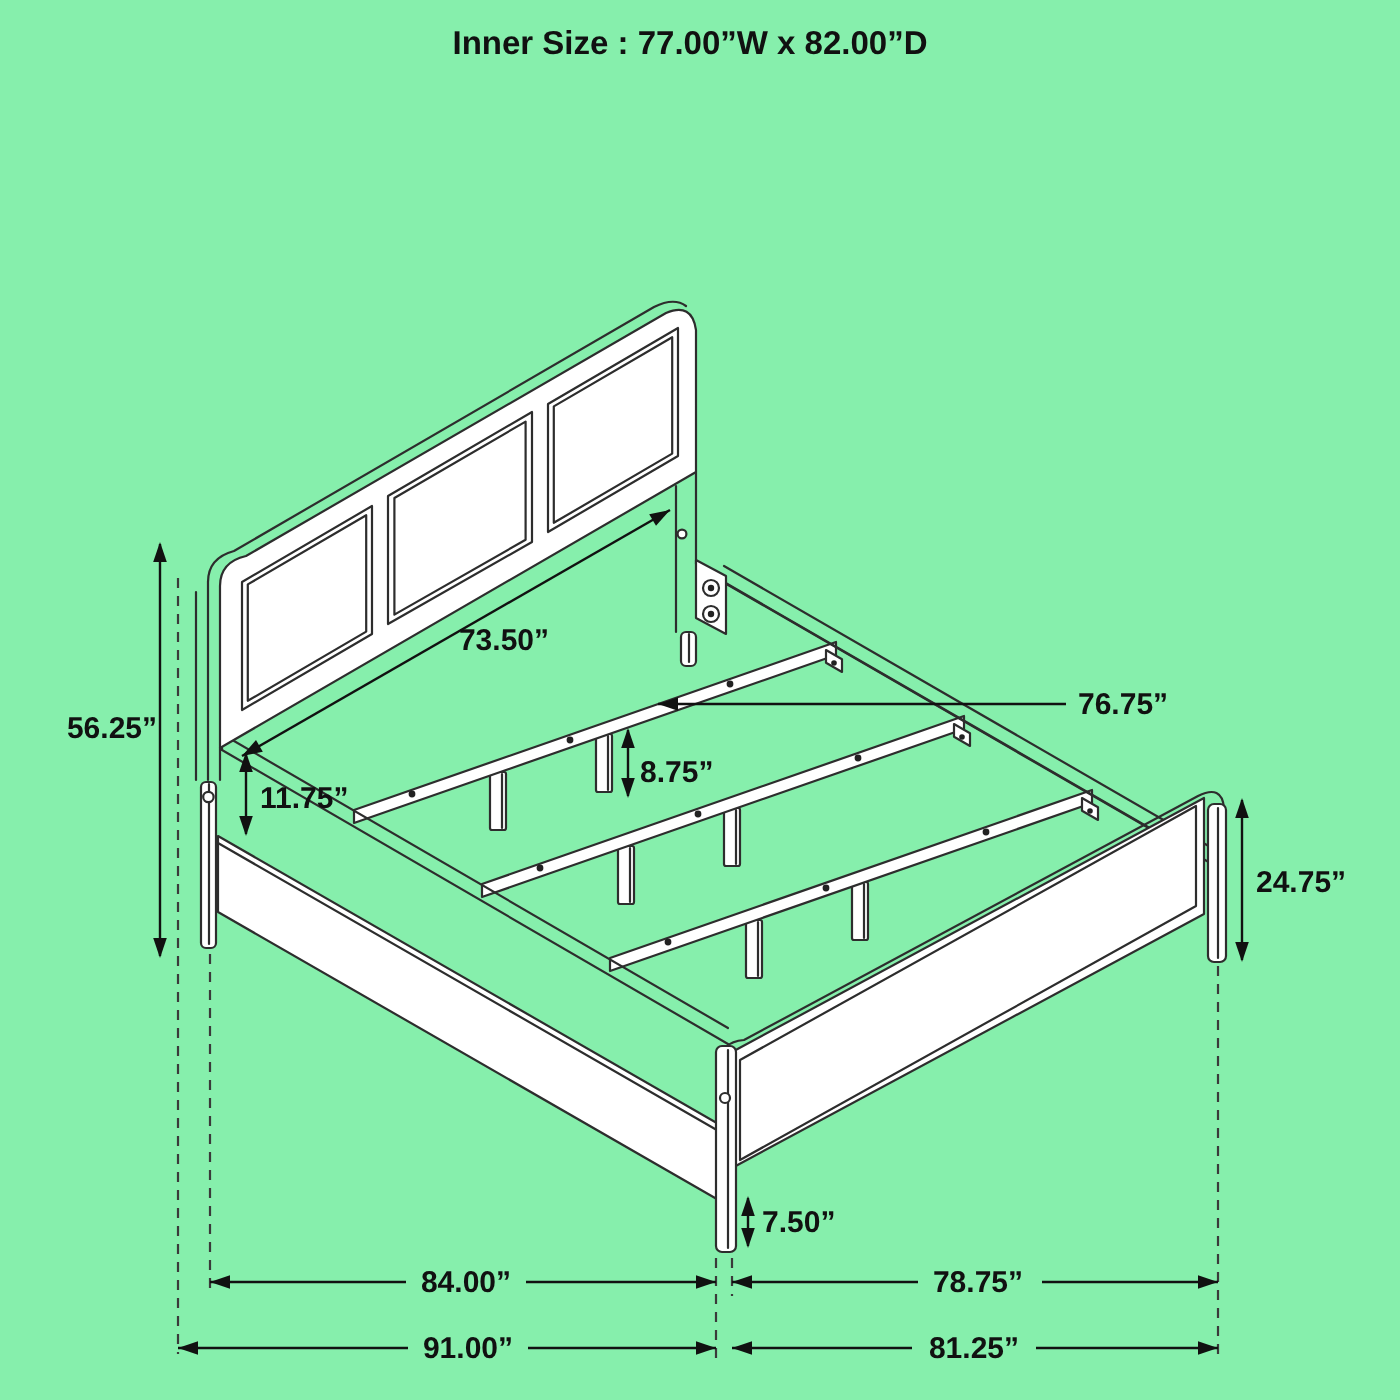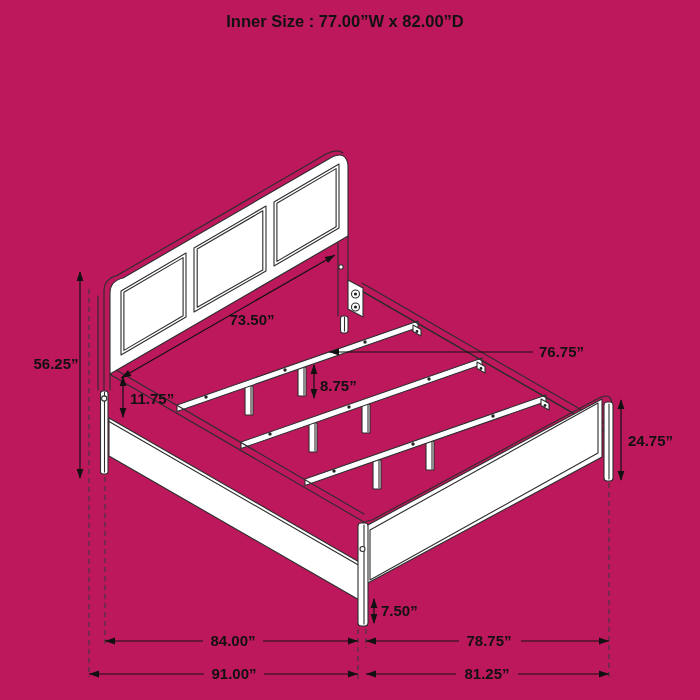--- a/index.html
+++ b/index.html
@@ -1,16 +1,16 @@
 <!DOCTYPE html>
 <html><head>
 <meta charset="utf-8">
 <style>
   html,body{margin:0;padding:0;background:#fff;}
-  .page{position:relative;width:700px;height:700px;background:#be185d;overflow:hidden;
+  .page{position:relative;width:700px;height:700px;background:#86efac;overflow:hidden;
         font-family:"Liberation Sans", sans-serif;}
   svg{display:block}
   .struct{stroke:#2d2d2d;stroke-width:1.1;fill:none;stroke-linecap:round;stroke-linejoin:round;}
   .structf{stroke:#2d2d2d;stroke-width:1.1;fill:#ffffff;stroke-linejoin:round;}
   .dim{stroke:#111;stroke-width:1.2;fill:none;}
   .dimf{fill:#111;stroke:none;}
   .dash{stroke:#3a3a3a;stroke-width:1.1;fill:none;stroke-dasharray:5 4;}
   .dot{fill:#222;stroke:none;}
   .lbl{font-family:"Liberation Sans", sans-serif;font-weight:bold;font-size:15px;fill:#111;}
   .title{font-family:"Liberation Sans", sans-serif;font-weight:bold;font-size:16.5px;fill:#111;}

